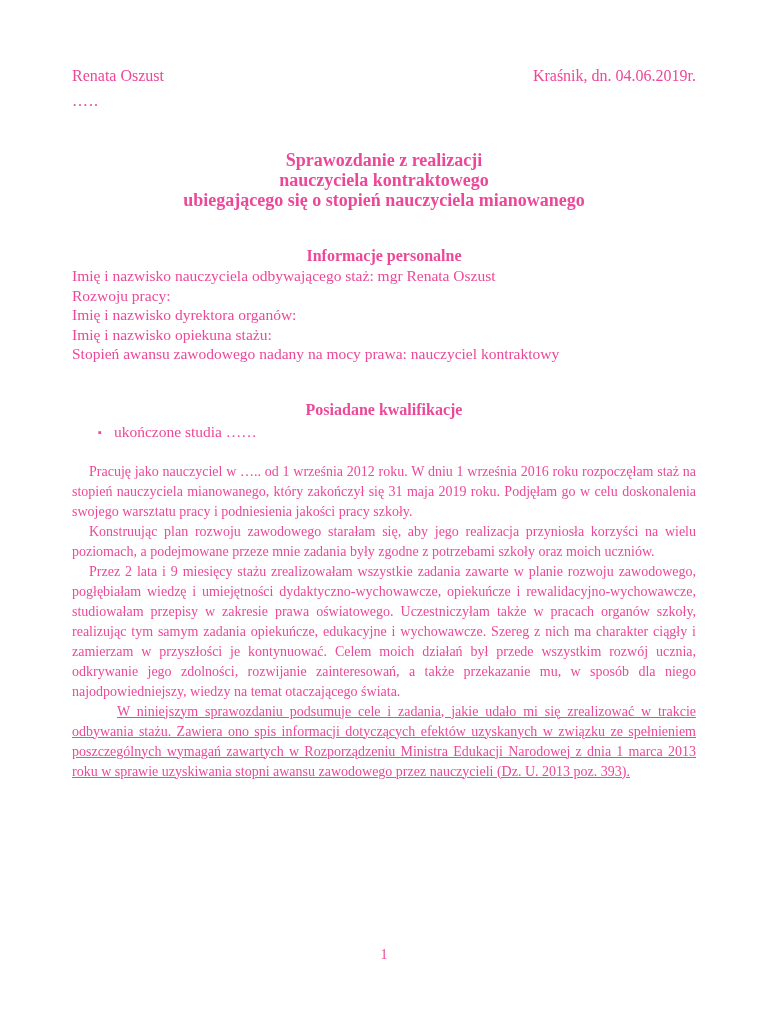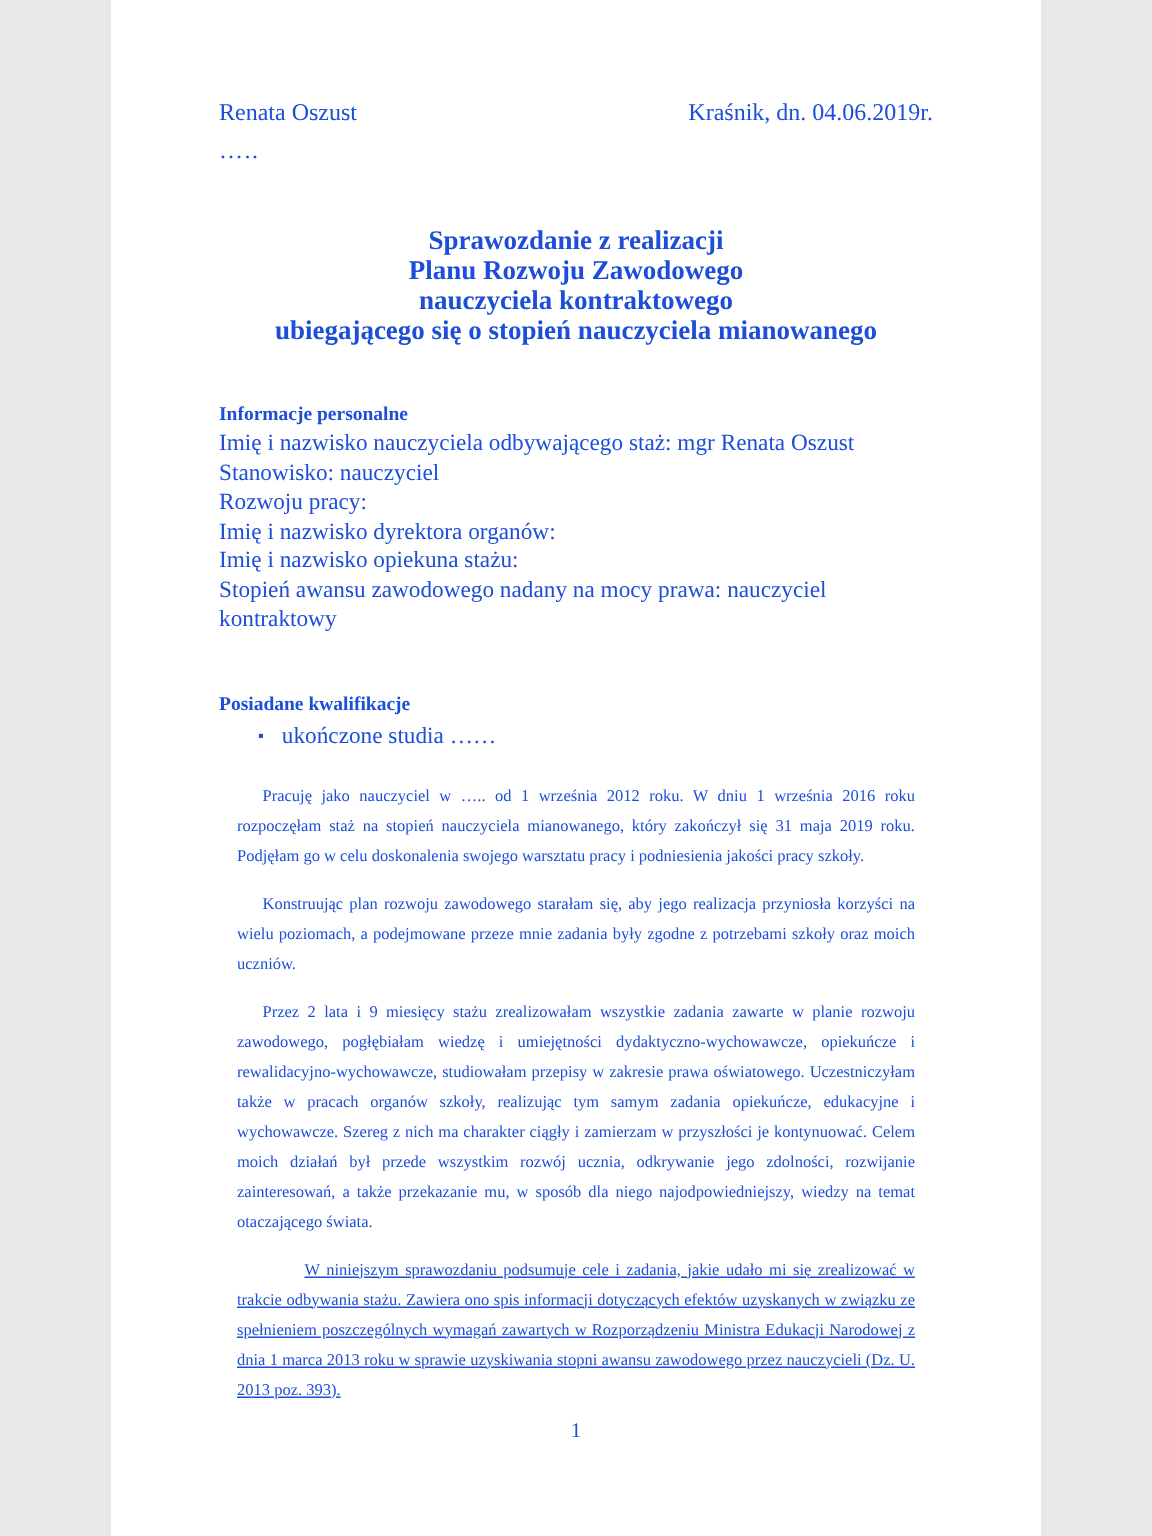--- a/index.html
+++ b/index.html
@@ -1,23 +1,23 @@
 <!DOCTYPE html>
 <html lang="pl"><head>
 <meta charset="utf-8">
 <style>
   html, body { margin: 0; padding: 0; background: #e8e8e8; }
   .page {
     position: relative;
-    width: 620px;
+    width: 768px;
     height: 1024px;
     margin: 0 auto;
     background: #ffffff;
     font-family: "Liberation Serif", "DejaVu Serif", serif;
-    color: #1d4ed8;
+    color: #ec4899;
     overflow: hidden;
     box-sizing: border-box;
   }
   .content {
     position: absolute;
     left: 72px;
     right: 72px;
     top: 66px;
   }
   .header-row {
@@ -34,43 +34,43 @@
     letter-spacing: 1px;
   }
   .doc-title {
     margin-top: 40px;
     text-align: center;
     font-weight: bold;
     font-size: 18px;
     line-height: 20px;
   }
   .section-heading {
-    text-align: left;
+    text-align: center;
     font-weight: bold;
-    font-size: 13px;
+    font-size: 16px;
     line-height: 20px;
   }
   .heading-info { margin-top: 36px; }
   .heading-qual { margin-top: 36px; }
   .info-fields { font-size: 15.5px; line-height: 19.5px; }
   .info-row { white-space: normal; }
   .info-row .fl { font-weight: normal; }
   .info-row .fv { font-weight: normal; text-align: center; }
   .bullet-list { margin-top: 2px; font-size: 15.5px; line-height: 20px; }
   .bullet-item { padding-left: 26px; }
   .bullet-item .marker {
     display: inline-block;
     width: 12px;
     font-size: 11px;
     vertical-align: 1px;
   }
   .body-text { margin-top: 20px; }
   .body-text p {
-    margin: 12px;
-    font-size: 11px;
+    margin: 0;
+    font-size: 14px;
     line-height: 20px;
     text-align: justify;
   }
   .indent-small { text-indent: 17px; }
   .indent-large { text-indent: 45px; text-decoration: underline; }
   .page-number {
     position: absolute;
     left: 0;
     right: 0;
     top: 946px;
@@ -86,35 +86,30 @@
   <div class="content">
 
     <div class="header-row">
       <span>Renata Oszust</span>
       <span>Kraśnik, dn. 04.06.2019r.</span>
     </div>
     <div class="dots-line">…..</div>
 
     <div class="doc-title">
       <div>Sprawozdanie z realizacji</div>
-      <div>Planu Rozwoju Zawodowego</div>
       <div>nauczyciela kontraktowego</div>
       <div>ubiegającego się o stopień nauczyciela mianowanego</div>
     </div>
 
     <div class="section-heading heading-info">Informacje personalne</div>
 
     <div class="info-fields">
       <div class="info-row">
         <span class="fl">Imię i nazwisko nauczyciela odbywającego staż:</span>
         <span class="fv">mgr Renata Oszust</span>
-      </div>
-      <div class="info-row">
-        <span class="fl">Stanowisko:</span>
-        <span class="fv">nauczyciel</span>
       </div>
       <div class="info-row">
         <span class="fl">Rozwoju pracy:</span>
         <span class="fv"></span>
       </div>
       <div class="info-row">
         <span class="fl">Imię i nazwisko dyrektora organów:</span>
         <span class="fv"></span>
       </div>
       <div class="info-row">

